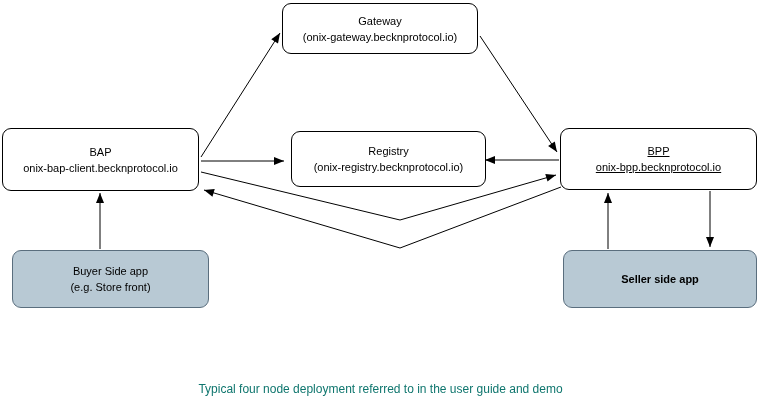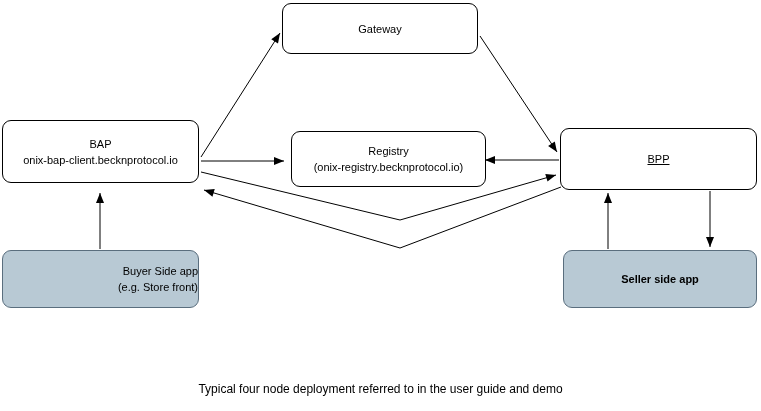--- a/index.html
+++ b/index.html
@@ -47,33 +47,33 @@
   }
   .plain-node {
     background: var(--node-fill, #ffffff);
     border: 1px solid var(--node-border, #000000);
   }
   .app-node {
     background: var(--app-fill, #b8c9d4);
     border: 1px solid var(--app-border, #5a6e7e);
   }
   .node-gateway  { left: 282px; top: 3px;   width: 196px; height: 51px; }
-  .node-bap      { left: 2px;   top: 120px; width: 197px; height: 63px; }
+  .node-bap      { left: 2px;   top: 128px; width: 197px; height: 63px; }
   .node-registry { left: 291px; top: 131px; width: 195px; height: 56px; }
   .node-bpp      { left: 560px; top: 128px; width: 197px; height: 62px; text-decoration: underline; }
-  .node-buyer    { left: 2px;   top: 250px; width: 197px; height: 58px; align-items: flex-end; }
+  .node-buyer    { left: 12px;   top: 250px; width: 197px; height: 58px; }
   .node-seller   { left: 563px; top: 250px; width: 194px; height: 58px; font-weight: bold; }
   .caption {
     position: absolute;
     left: 0;
     top: 382px;
     width: 761px;
     text-align: center;
     font-size: 12px;
-    color: #000000;
+    color: #0f766e;
   }
 </style>
 </head>
 <body>
 
 <div class="canvas">
 
   <svg class="edges-layer" viewBox="0 0 761 411" xmlns="http://www.w3.org/2000/svg">
     <defs>
       <marker id="arrowhead" markerUnits="userSpaceOnUse" markerWidth="12" markerHeight="10" refX="11" refY="5" orient="auto">
@@ -87,34 +87,36 @@
     <line class="edge" x1="559" y1="160" x2="485" y2="160" marker-end="url(#arrowhead)"></line>
     <polyline class="edge" points="201,172 400,220 556,175" marker-end="url(#arrowhead)"></polyline>
     <polyline class="edge" points="561,187 400,248 204,190" marker-end="url(#arrowhead)"></polyline>
     <line class="edge" x1="100" y1="249" x2="100" y2="193" marker-end="url(#arrowhead)"></line>
     <line class="edge" x1="608" y1="249" x2="608" y2="193" marker-end="url(#arrowhead)"></line>
     <line class="edge" x1="710" y1="191" x2="710" y2="247" marker-end="url(#arrowhead)"></line>
   </svg>
 
   <div class="node plain-node node-gateway">
     <div>Gateway</div>
+    <div>(onix-gateway.becknprotocol.io)</div>
   </div>
 
   <div class="node plain-node node-bap">
     <div>BAP</div>
     <div>onix-bap-client.becknprotocol.io</div>
   </div>
 
   <div class="node plain-node node-registry">
     <div>Registry</div>
     <div>(onix-registry.becknprotocol.io)</div>
   </div>
 
   <div class="node plain-node node-bpp">
     <div>BPP</div>
+    <div>onix-bpp.becknprotocol.io</div>
   </div>
 
   <div class="node app-node node-buyer">
     <div>Buyer Side app</div>
     <div>(e.g. Store front)</div>
   </div>
 
   <div class="node app-node node-seller">
     <div>Seller side app</div>
   </div>

